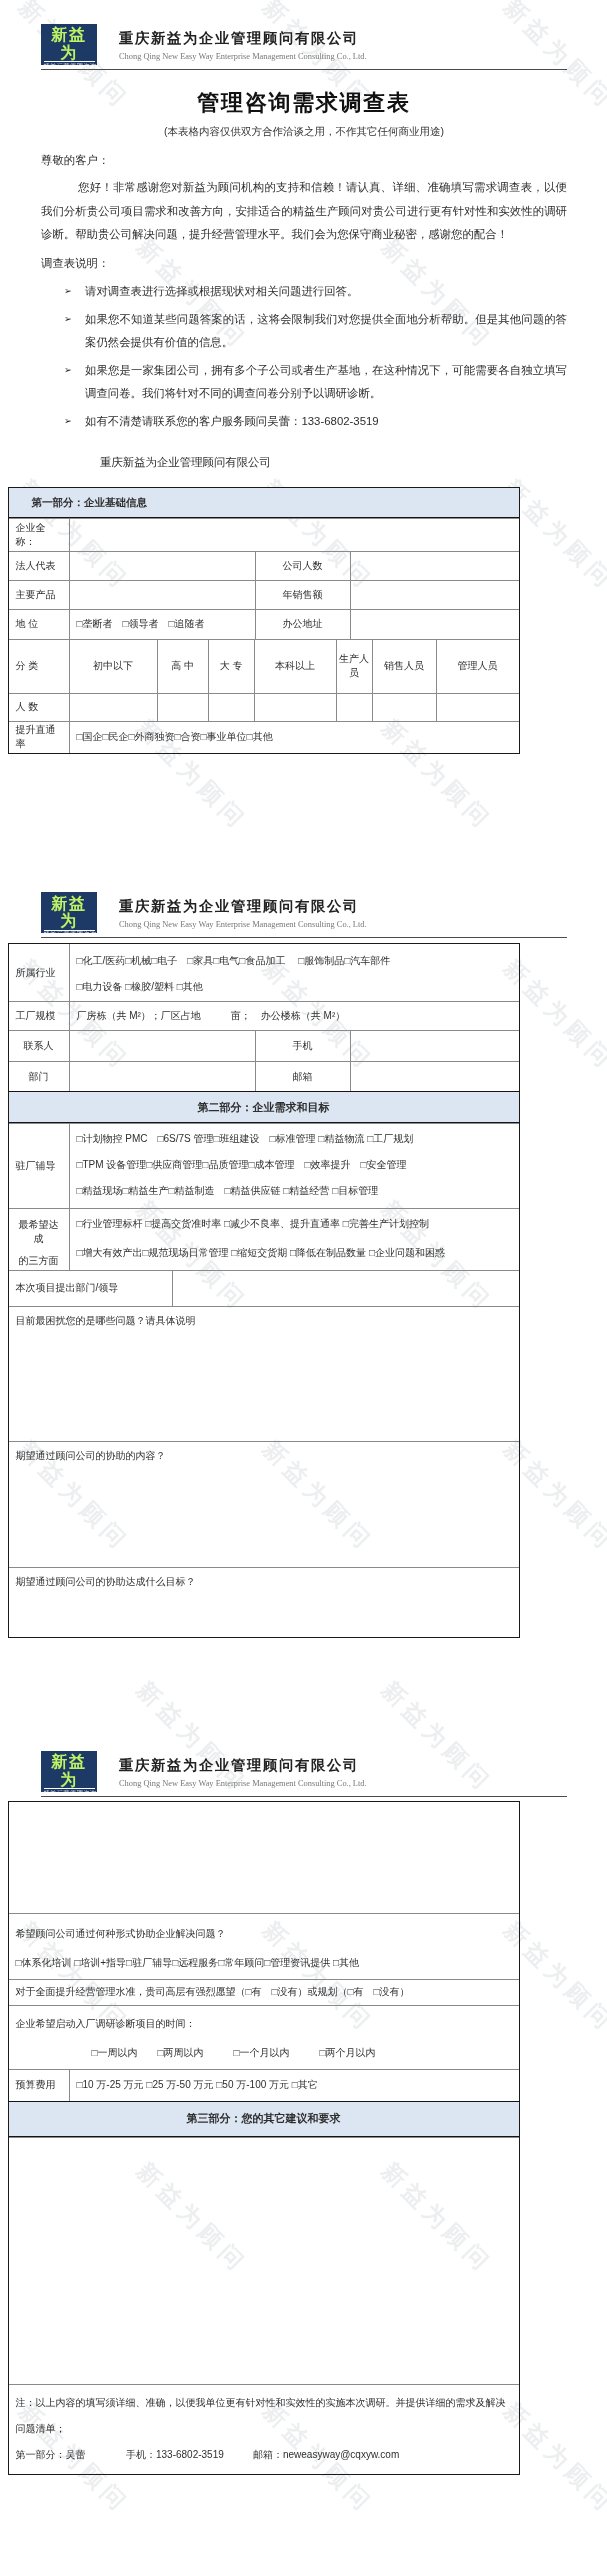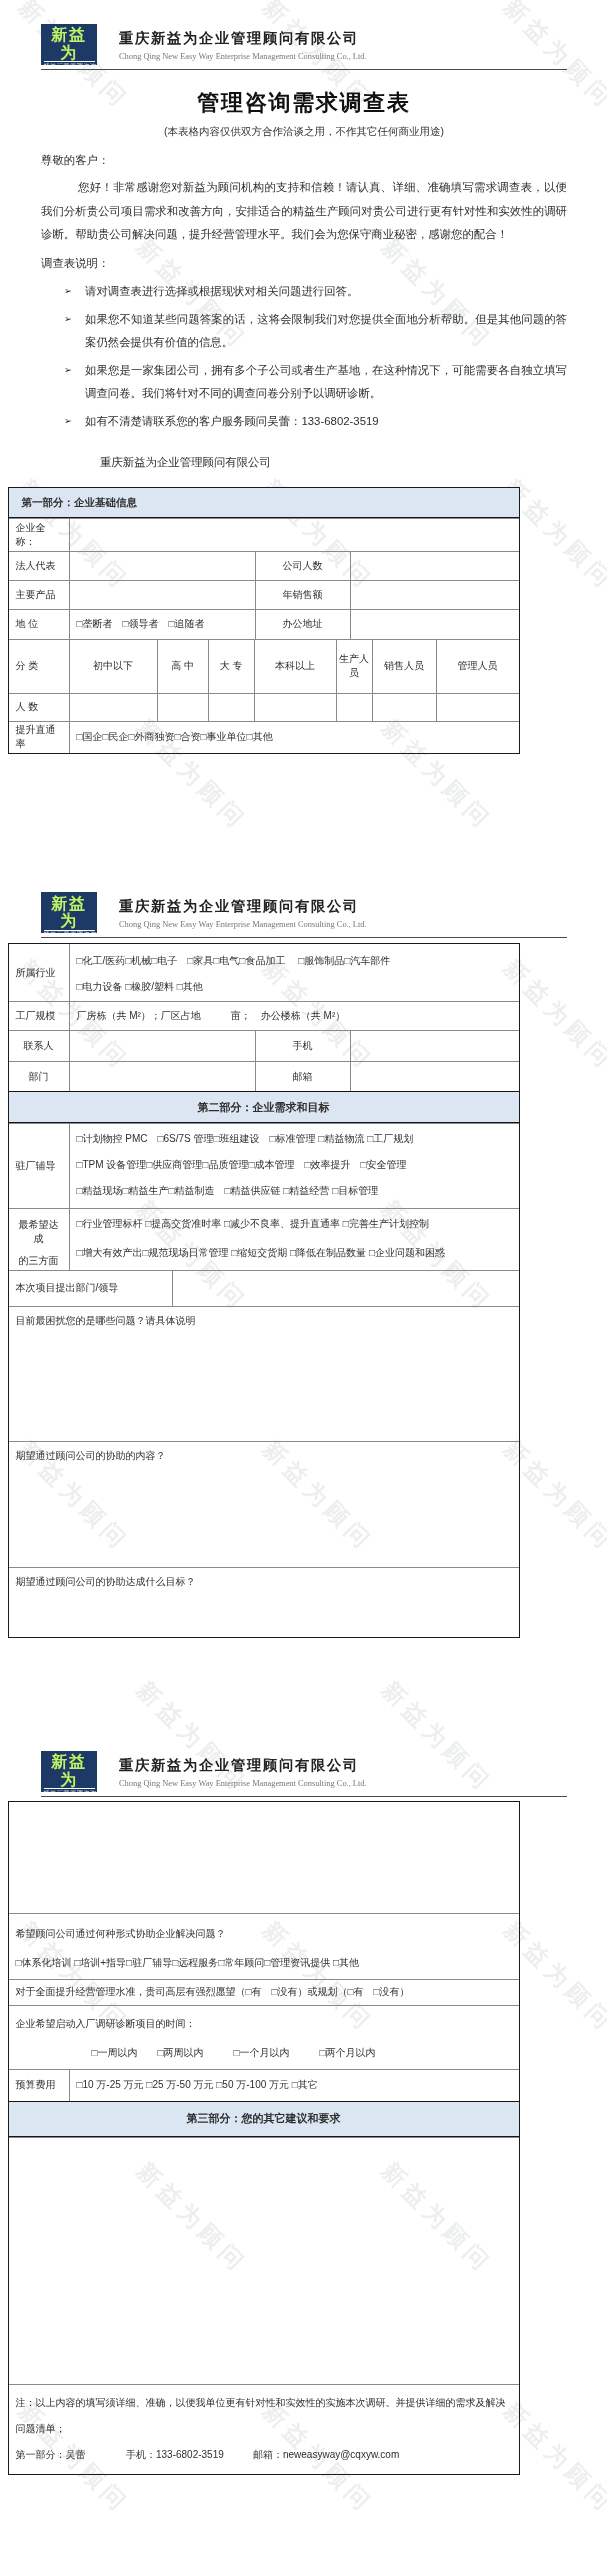--- a/index.html
+++ b/index.html
@@ -39,21 +39,21 @@
   .c-mid{width:95px;flex:0 0 auto;justify-content:center;text-align:center;}
   .c1{width:88px;flex:0 0 auto;justify-content:center;text-align:center;}
   .c2{width:51px;flex:0 0 auto;justify-content:center;text-align:center;}
   .c3{width:46px;flex:0 0 auto;justify-content:center;text-align:center;}
   .c4{width:82px;flex:0 0 auto;justify-content:center;text-align:center;}
   .c5{width:36px;flex:0 0 auto;justify-content:center;text-align:center;padding:1.7px 2.5px;}
   .c6{width:64px;flex:0 0 auto;justify-content:center;text-align:center;}
   .c-wide{width:163px;flex:0 0 auto;}
   .sech{background:#dce6f2;border-bottom:1.7px solid #151515;}
   .sech2{background:#dce6f2;border-top:1.7px solid #151515;border-bottom:1.7px solid #151515;}
-  .sec-l{font-weight:bold;font-size:10.5px;padding-left:13px;}
+  .sec-l{font-weight:bold;font-size:10.5px;padding-left:23px;}
   .sec-c{font-weight:bold;font-size:11px;justify-content:center;text-align:center;}
   .q{align-items:flex-start;padding-top:6.8px;}
   .sp{line-height:26px;}
   .sp2{line-height:29px;}
 </style>
 </head>
 <body>
 
 <div id="doc">
   <div id="wm">

